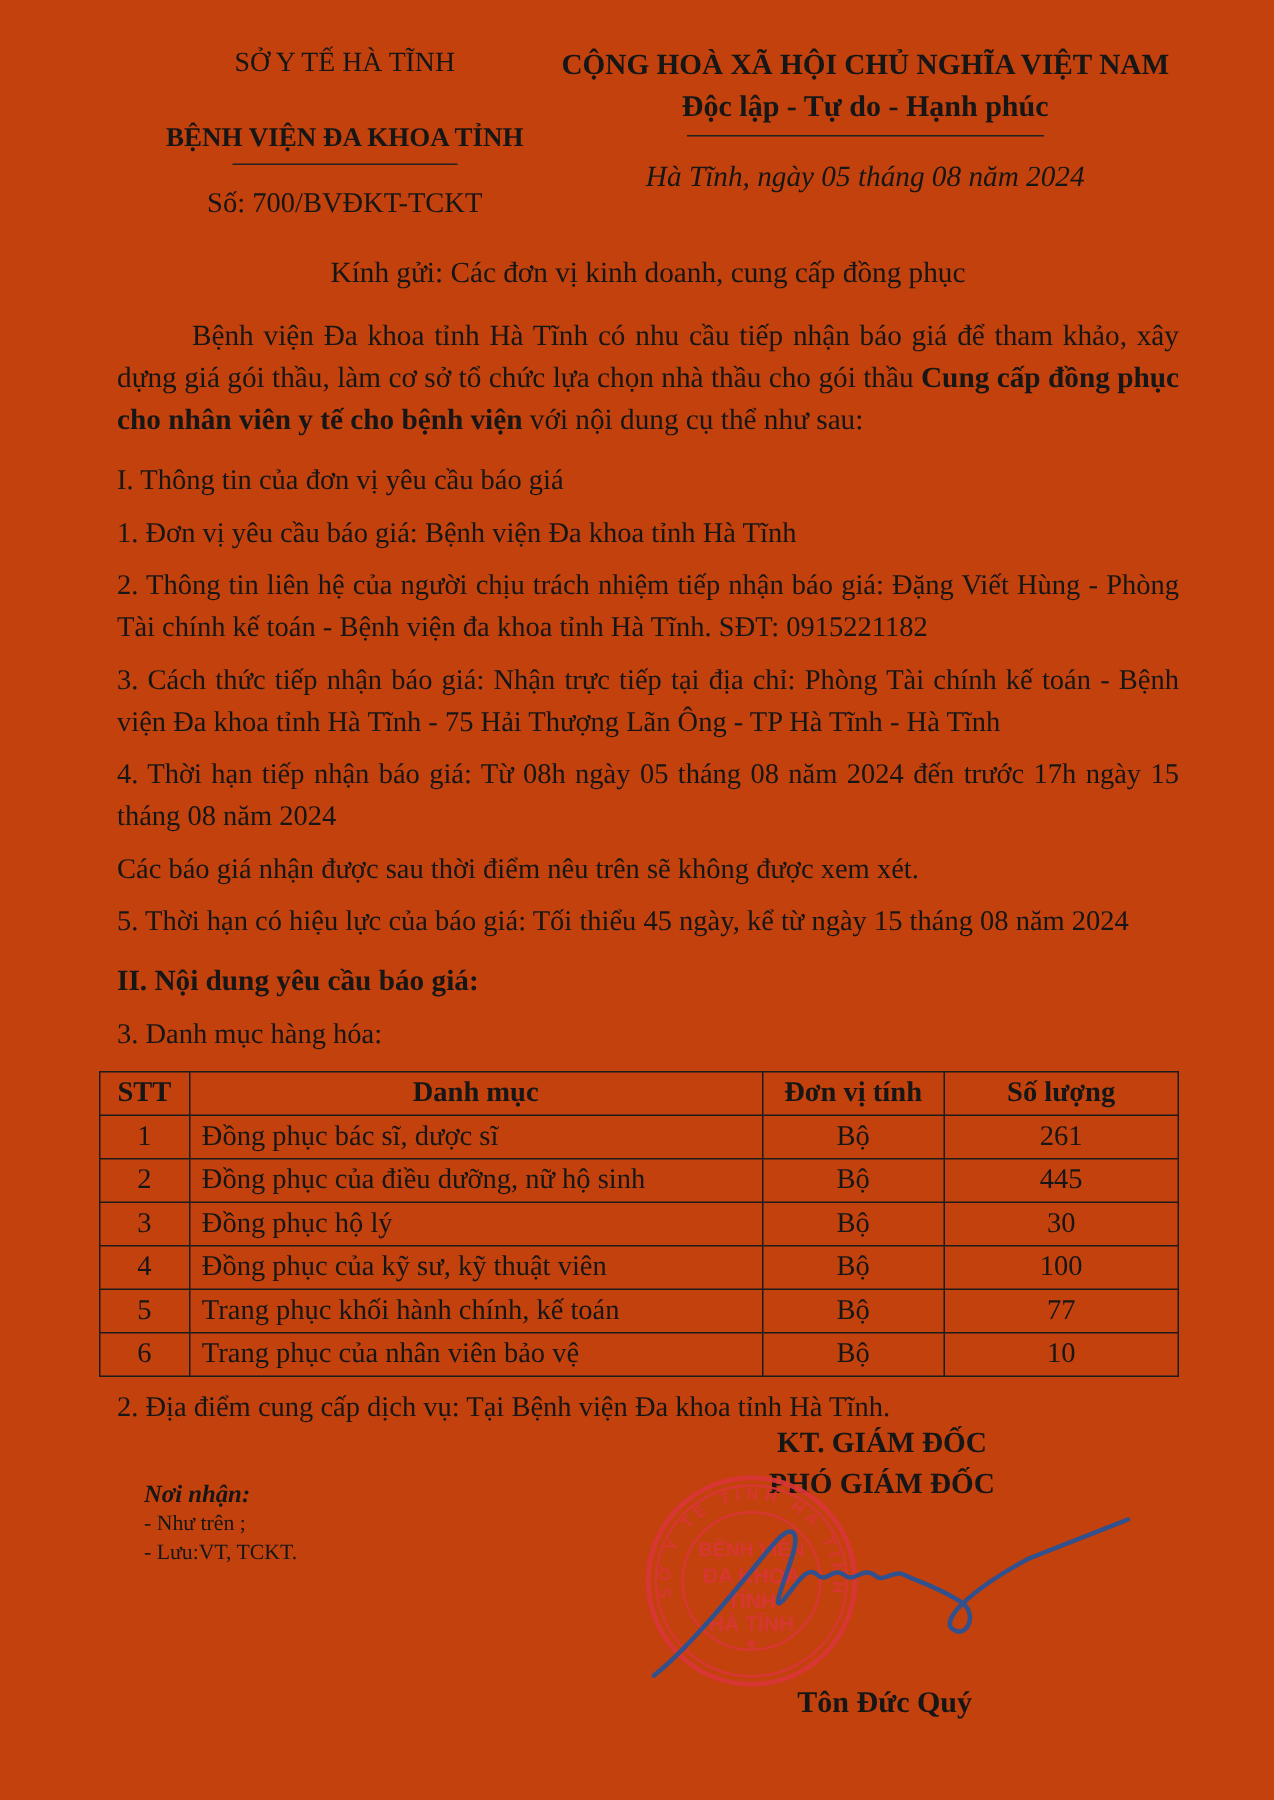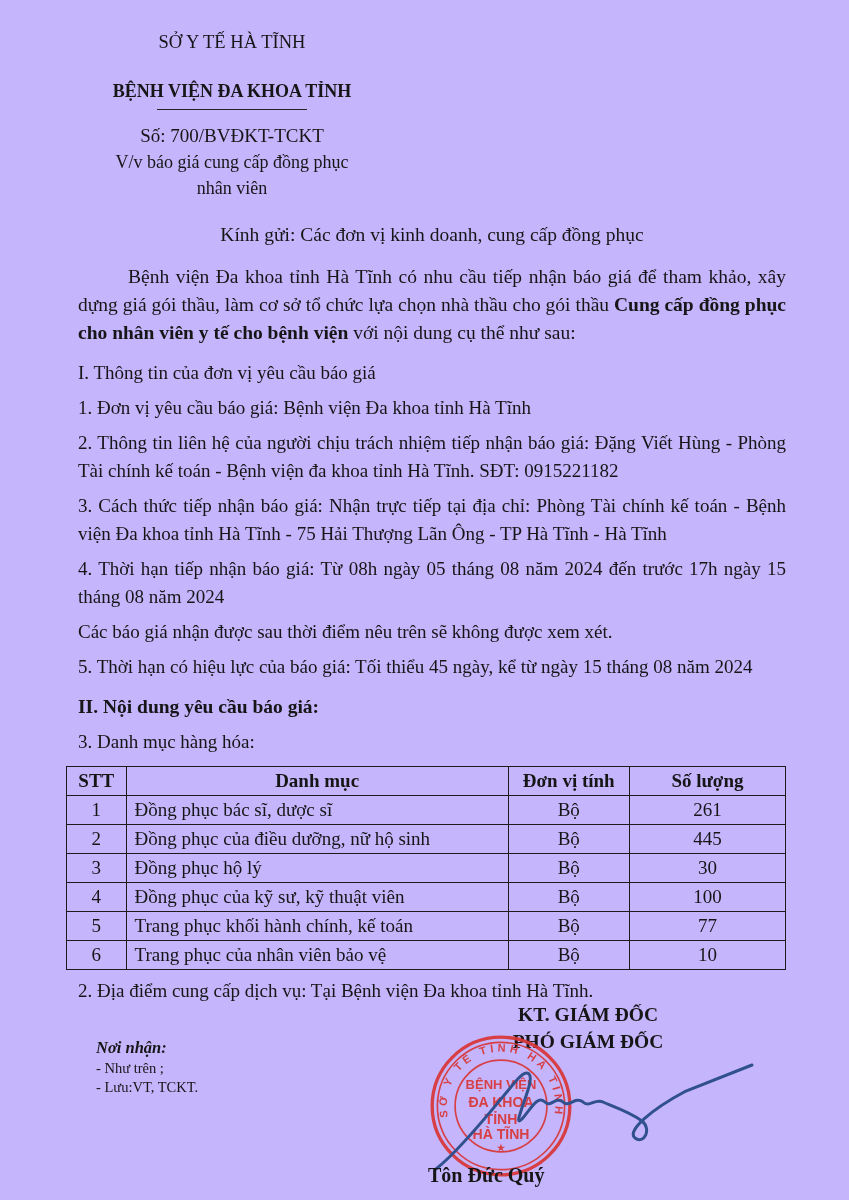--- a/index.html
+++ b/index.html
@@ -1,18 +1,18 @@
 <!DOCTYPE html>
 <html><head>
 <meta charset="utf-8">
 <style>
   html,body { margin:0; padding:0; background:#ffffff; }
   .page {
     position:relative; width:849px; height:1200px; margin:0 auto;
-    background:#c4b5fd; overflow:hidden; box-sizing:border-box;
+    background:#c2410c; overflow:hidden; box-sizing:border-box;
     padding:30px 63px 0 78px;
     font-family:"Liberation Serif", serif; color:#161616;
     font-size:19px; line-height:28px;
   }
   
   .hdr { display:flex; justify-content:space-between; align-items:flex-start; }
   .hdr-left { width:280px; text-align:center; margin-left:14px; }
   .hdr-right { width:425px; text-align:center; }
   .org-sup { font-size:18.5px; line-height:25px; }
   .org-name { font-size:18px; font-weight:bold; line-height:25px;margin-top:24px; }
@@ -40,38 +40,43 @@
   td.l { text-align:left; }
   .col-stt { width:58px; } .col-dm { width:372px; } .col-dv { width:118px; } .col-sl { width:152px; }
   
   .after-table { margin:14px 0 0 10px; }
   .footer { position:relative; height:300px; }
   .noi-nhan { position:absolute; left:18px; top:32px; }
   .noi-nhan-title { font-weight:bold; font-style:italic; font-size:16.5px; line-height:22px; }
   .noi-nhan-line { font-size:14.5px; line-height:19px; }
   .sign-title { position:absolute; left:330px; top:-4px; width:360px; text-align:center;
     font-weight:bold; font-size:19.5px; line-height:27px; }
-  .sign-name { position:absolute; left:350px; top:156px; width:220px; text-align:left;
+  .sign-name { position:absolute; left:350px; top:168px; width:220px; text-align:right;
     font-weight:bold; font-size:20px; }
   .stamp-svg { position:absolute; left:350px; top:28px; width:146px; height:146px; opacity:.92; }
   .stamp-svg text { font-family:"Liberation Sans", sans-serif; font-weight:bold; }
   .sig-svg { position:absolute; left:336px; top:40px; width:424px; height:132px; }
 </style>
 </head>
 <body>
 
 <div class="page">
 
   <div class="hdr">
     <div class="hdr-left">
       <div class="org-sup">SỞ Y TẾ HÀ TĨNH</div>
       <div class="org-name">BỆNH VIỆN ĐA KHOA TỈNH</div>
       <hr class="rule-l">
       <div class="doc-no">Số:  700/BVĐKT-TCKT</div>
-      <div class="doc-sub">V/v báo giá cung cấp đồng phục nhân viên</div>
+    </div>
+    <div class="hdr-right">
+      <div class="nat-title">CỘNG HOÀ XÃ HỘI CHỦ NGHĨA VIỆT NAM</div>
+      <div class="nat-motto">Độc lập - Tự do - Hạnh phúc</div>
+      <hr class="rule-r">
+      <div class="date-line">Hà Tĩnh, ngày 05 tháng 08 năm 2024</div>
     </div>
   </div>
 
   <div class="kinhgui">Kính gửi: Các đơn vị kinh doanh, cung cấp đồng phục</div>
 
   <p class="para"><span>Bệnh viện Đa khoa tỉnh Hà Tĩnh có nhu cầu tiếp nhận báo giá để tham khảo, xây dựng giá gói thầu, làm cơ sở tổ chức lựa chọn nhà thầu cho gói thầu </span><b>Cung cấp đồng phục cho nhân viên y tế cho bệnh viện</b><span>  với nội dung cụ thể như sau:</span></p>
 
   <p class="item sec-title">I. Thông tin của đơn vị yêu cầu báo giá</p>
   <p class="item">1. Đơn vị yêu cầu báo giá: Bệnh viện Đa khoa tỉnh Hà Tĩnh</p>
   <p class="item">2. Thông tin liên hệ của người chịu trách nhiệm tiếp nhận báo giá: Đặng Viết Hùng - Phòng Tài chính kế toán - Bệnh viện đa khoa tỉnh Hà Tĩnh. SĐT: 0915221182</p>

